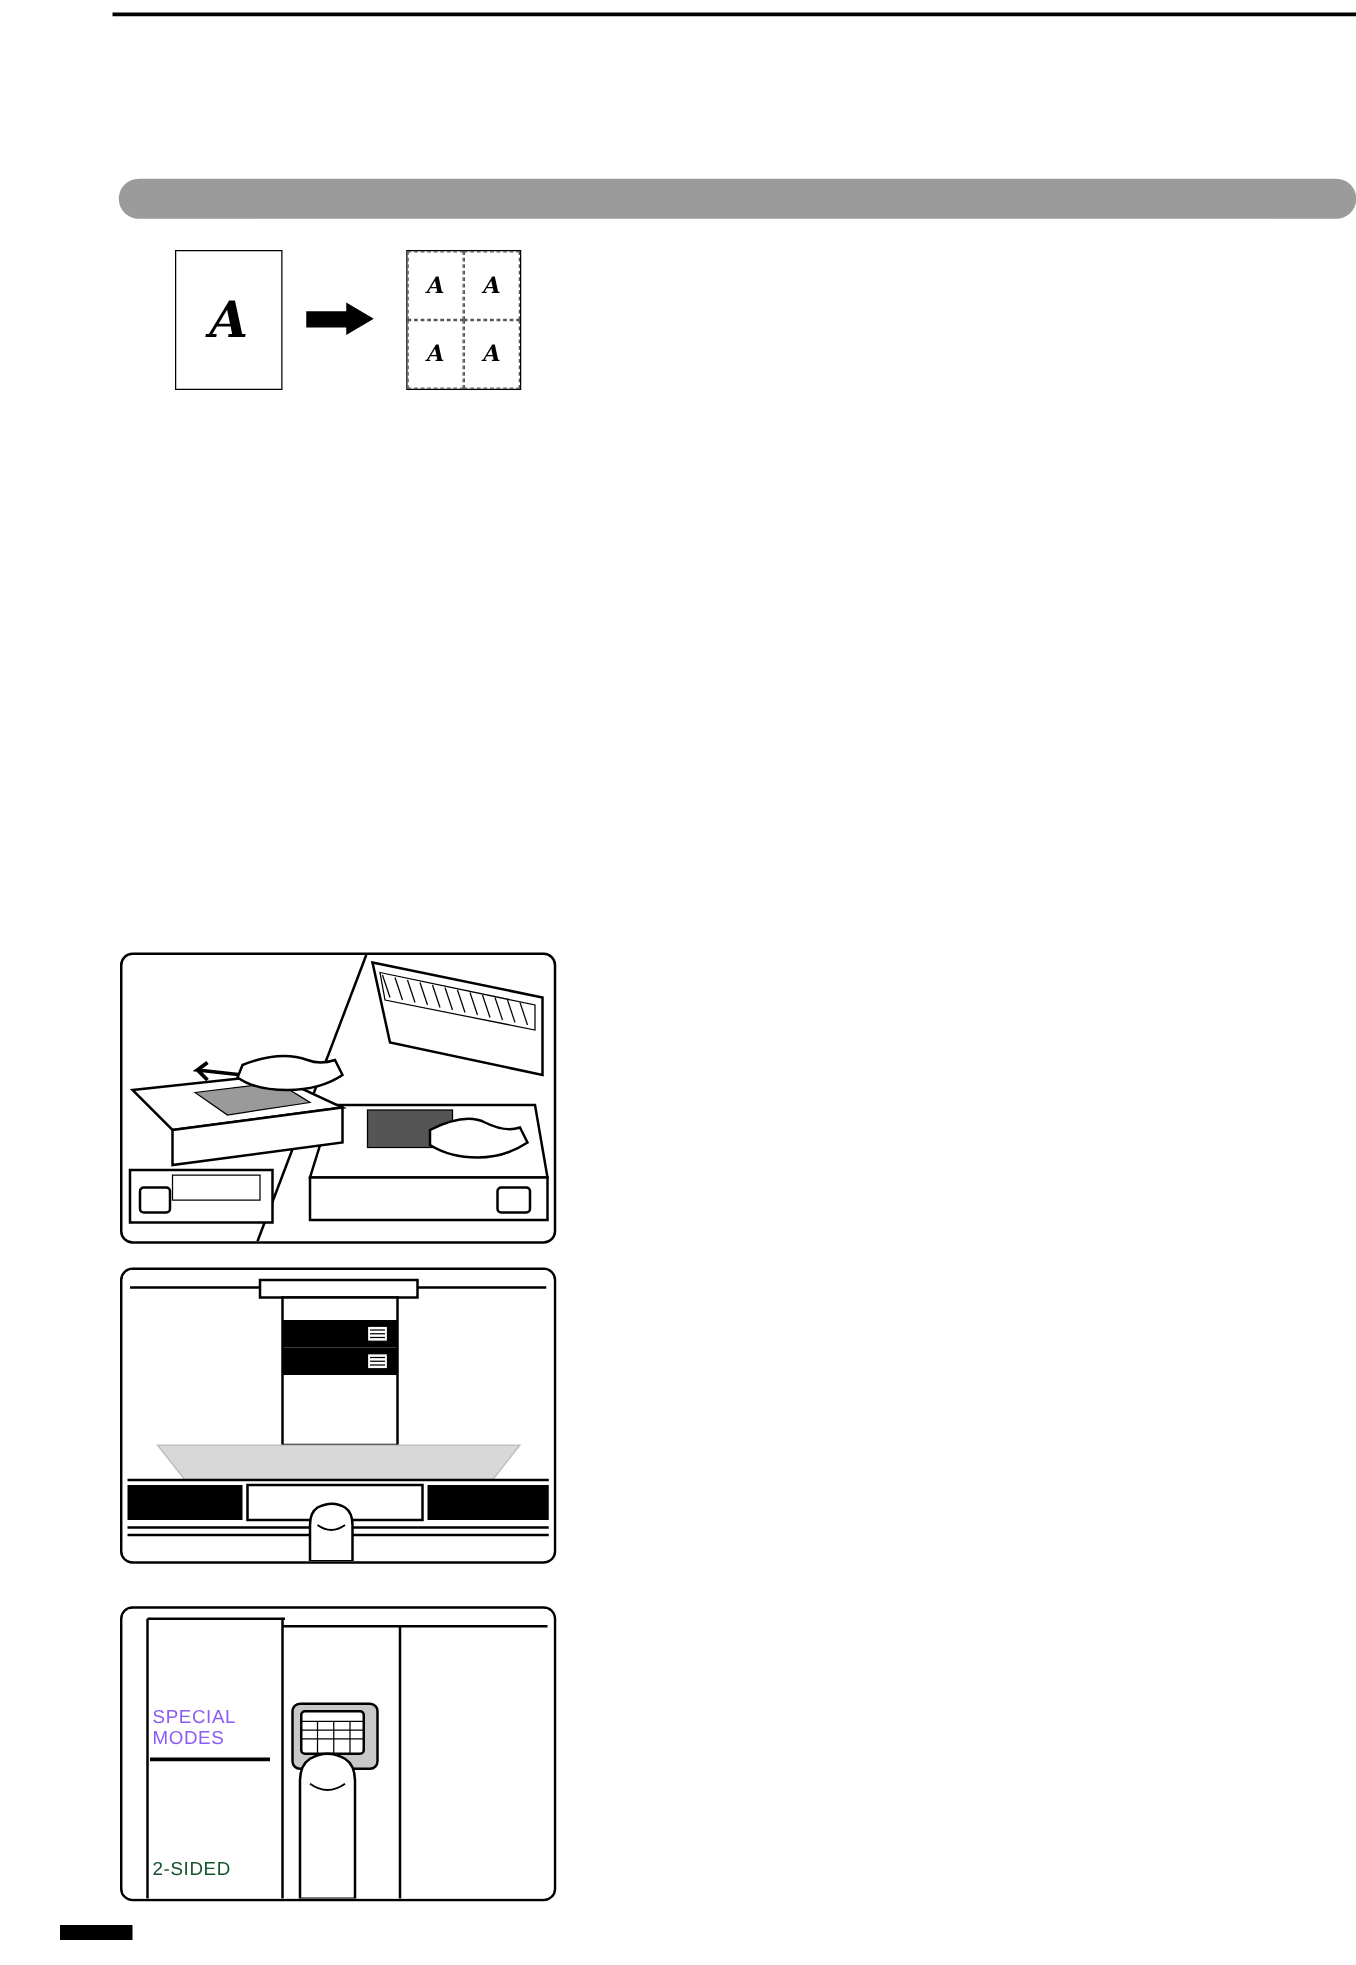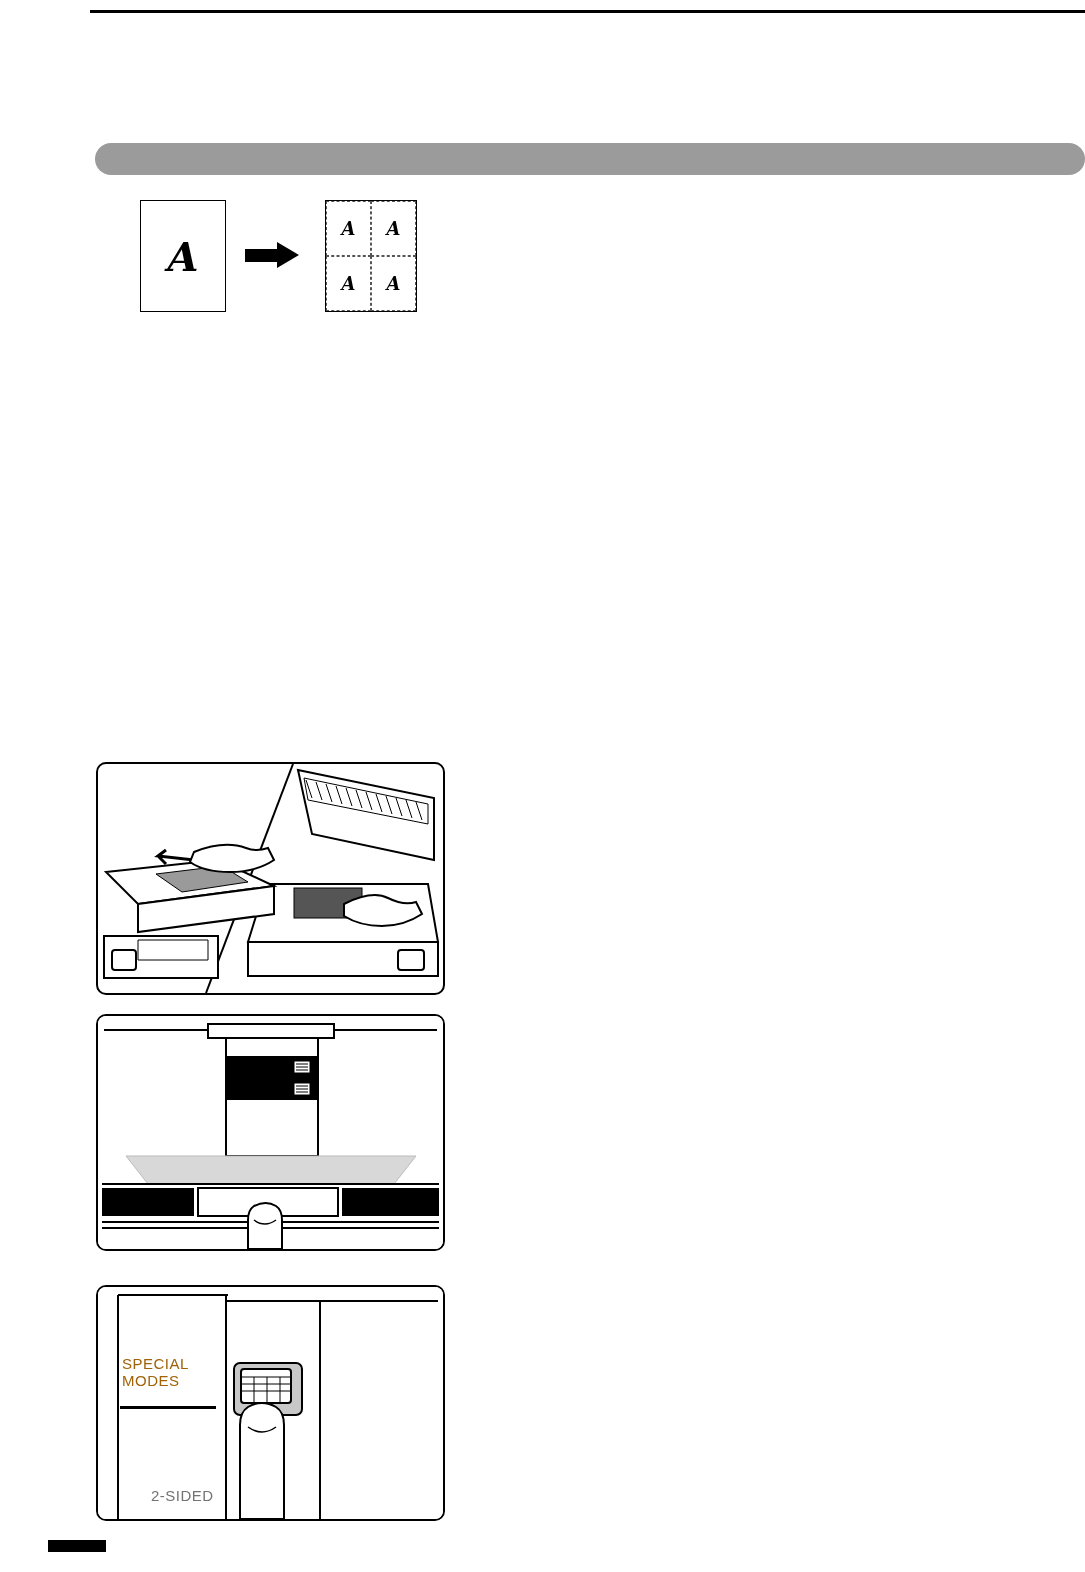--- a/index.html
+++ b/index.html
@@ -137,43 +137,42 @@
   }
 
   
   #fig-panel { left: 96px; top: 1014px; width: 345px; height: 233px; }
 
   
   #fig-special { left: 96px; top: 1285px; width: 345px; height: 232px; }
   .special-label {
     position: absolute;
     left: 24px;
-    top: 68px;
+    top: 78px;
     font-size: 15px;
     line-height: 17px;
     letter-spacing: 0.5px;
-    color: #a16207;
+    color: #8b5cf6;
     font-family: "Liberation Sans", sans-serif;
   }
   .special-underline {
     position: absolute;
     left: 22px;
     top: 119px;
     width: 96px;
     height: 3px;
     background: #000;
   }
   .twosided-label {
     position: absolute;
     left: 24px;
     top: 200px;
     font-size: 15px;
     letter-spacing: 0.5px;
-    color: #737373;
-    margin-left: 29px;
+    color: #14532d;
   }
 
   
   .page-marker {
     position: absolute;
     left: 48px;
     top: 1540px;
     width: 58px;
     height: 12px;
     background: #000;

